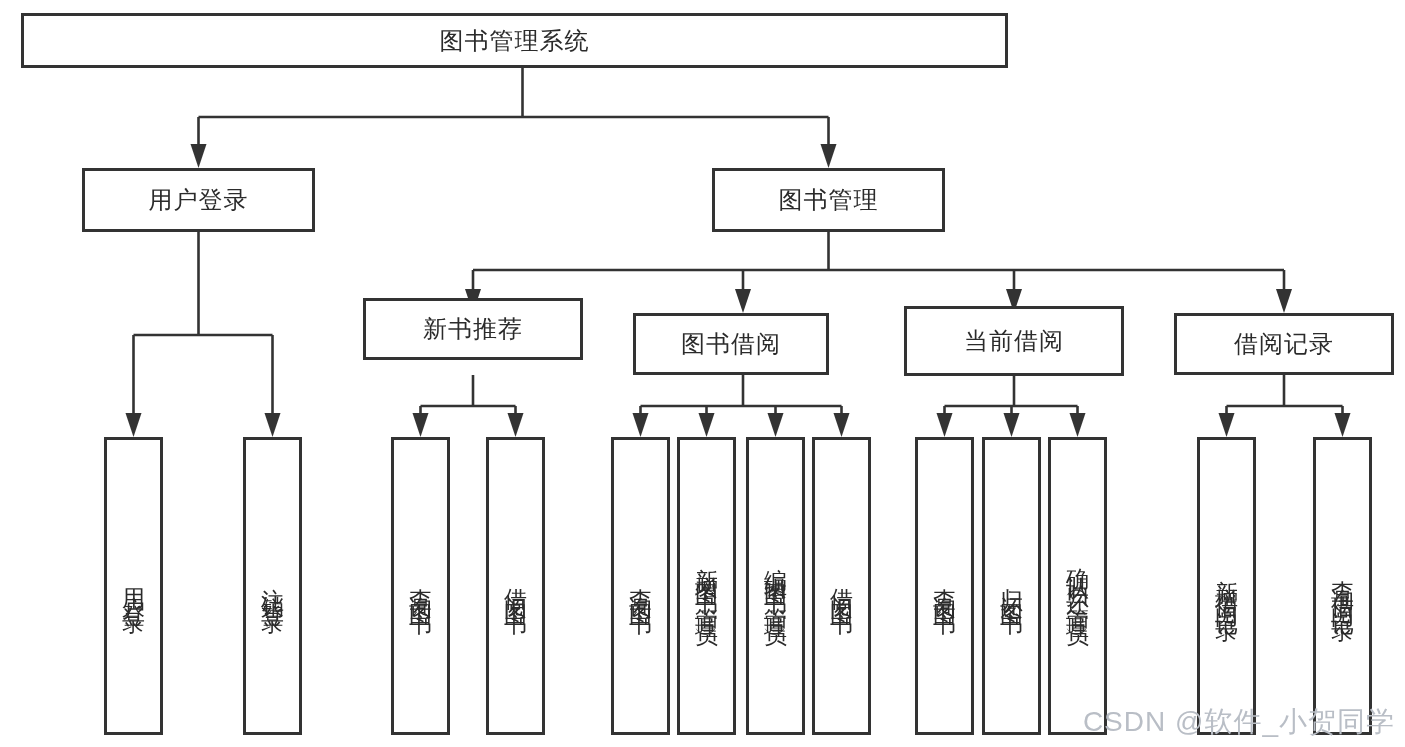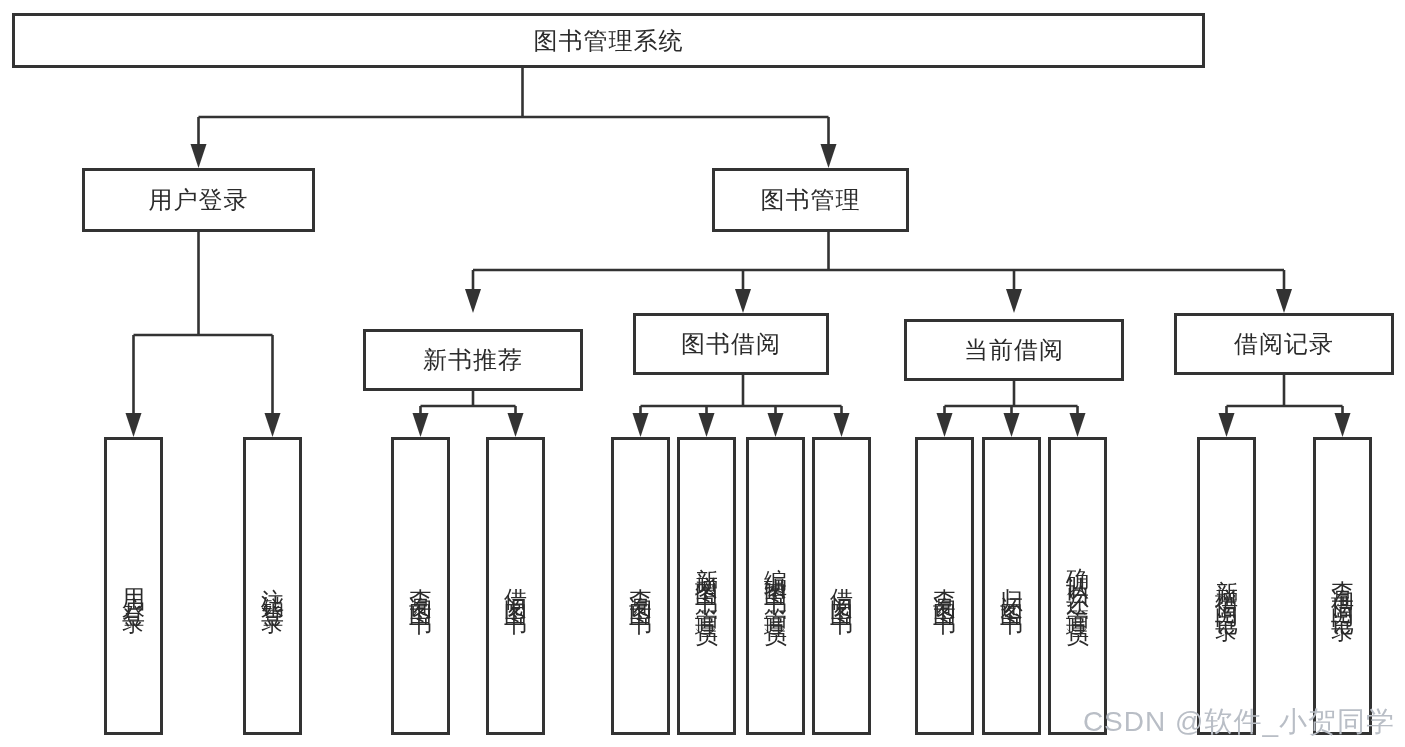--- a/index.html
+++ b/index.html
@@ -118,38 +118,38 @@
     <polygon points="1069.5,413 1085.5,413 1077.5,437"></polygon>
 
     <line x1="1284" y1="375" x2="1284" y2="406"></line>
     <line x1="1226.5" y1="406" x2="1342.5" y2="406"></line>
     <line x1="1226.5" y1="406" x2="1226.5" y2="418"></line>
     <polygon points="1218.5,413 1234.5,413 1226.5,437"></polygon>
     <line x1="1342.5" y1="406" x2="1342.5" y2="418"></line>
     <polygon points="1334.5,413 1350.5,413 1342.5,437"></polygon>
   </svg>
 
-  <div class="node" style="left:12px;top:13px;width:1193px;height:55px">
+  <div class="node" style="left:21px;top:13px;width:987px;height:55px">
     <span>图书管理系统</span>
   </div>
 
   <div class="node" style="left:82px;top:168px;width:233px;height:64px">
     <span>用户登录</span>
   </div>
-  <div class="node" style="left:712px;top:168px;width:197px;height:64px">
+  <div class="node" style="left:712px;top:168px;width:233px;height:64px">
     <span>图书管理</span>
   </div>
 
-  <div class="node" style="left:363px;top:329px;width:220px;height:62px">
+  <div class="node" style="left:363px;top:298px;width:220px;height:62px">
     <span>新书推荐</span>
   </div>
   <div class="node" style="left:633px;top:313px;width:196px;height:62px">
     <span>图书借阅</span>
   </div>
-  <div class="node" style="left:904px;top:319px;width:220px;height:62px">
+  <div class="node" style="left:904px;top:306px;width:220px;height:70px">
     <span>当前借阅</span>
   </div>
   <div class="node" style="left:1174px;top:313px;width:220px;height:62px">
     <span>借阅记录</span>
   </div>
 
   <div class="leaf" style="left:104px">
     <span class="vtext">用户登录</span>
   </div>
   <div class="leaf" style="left:243px">

